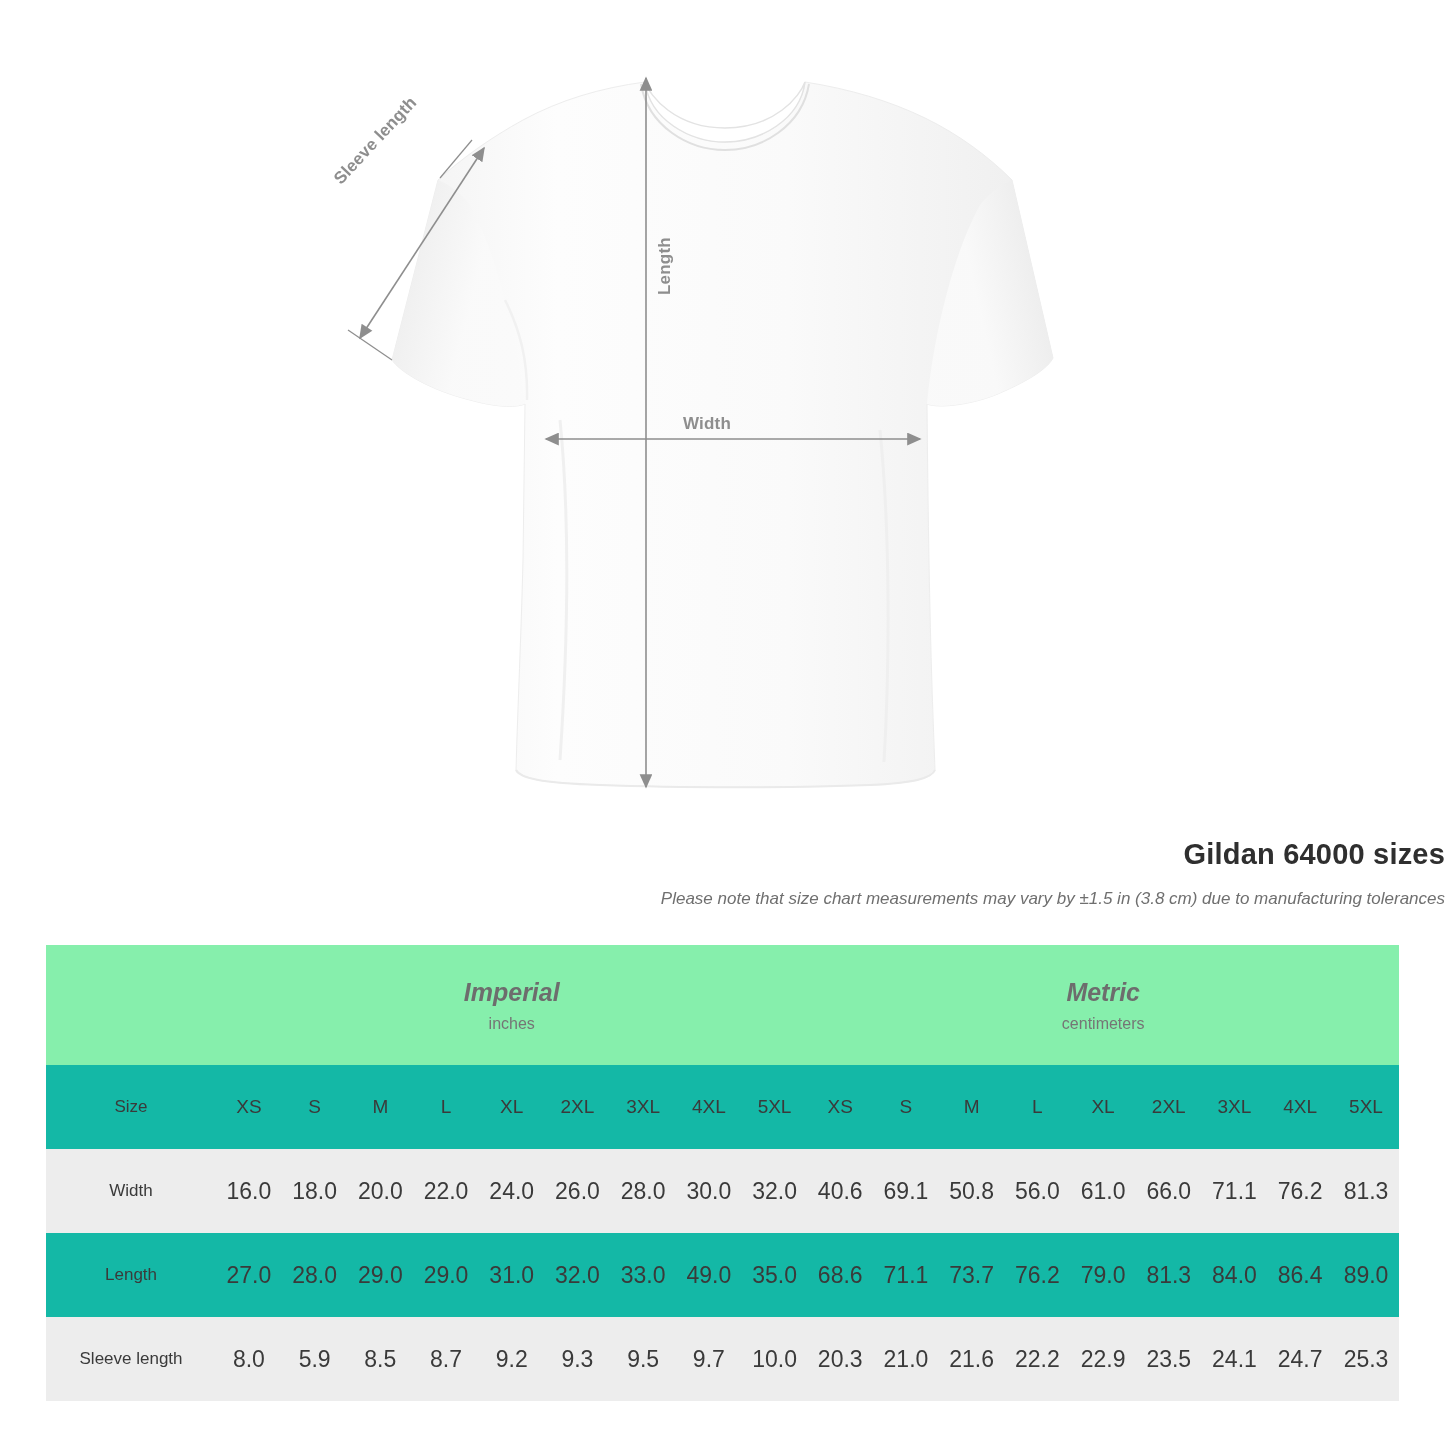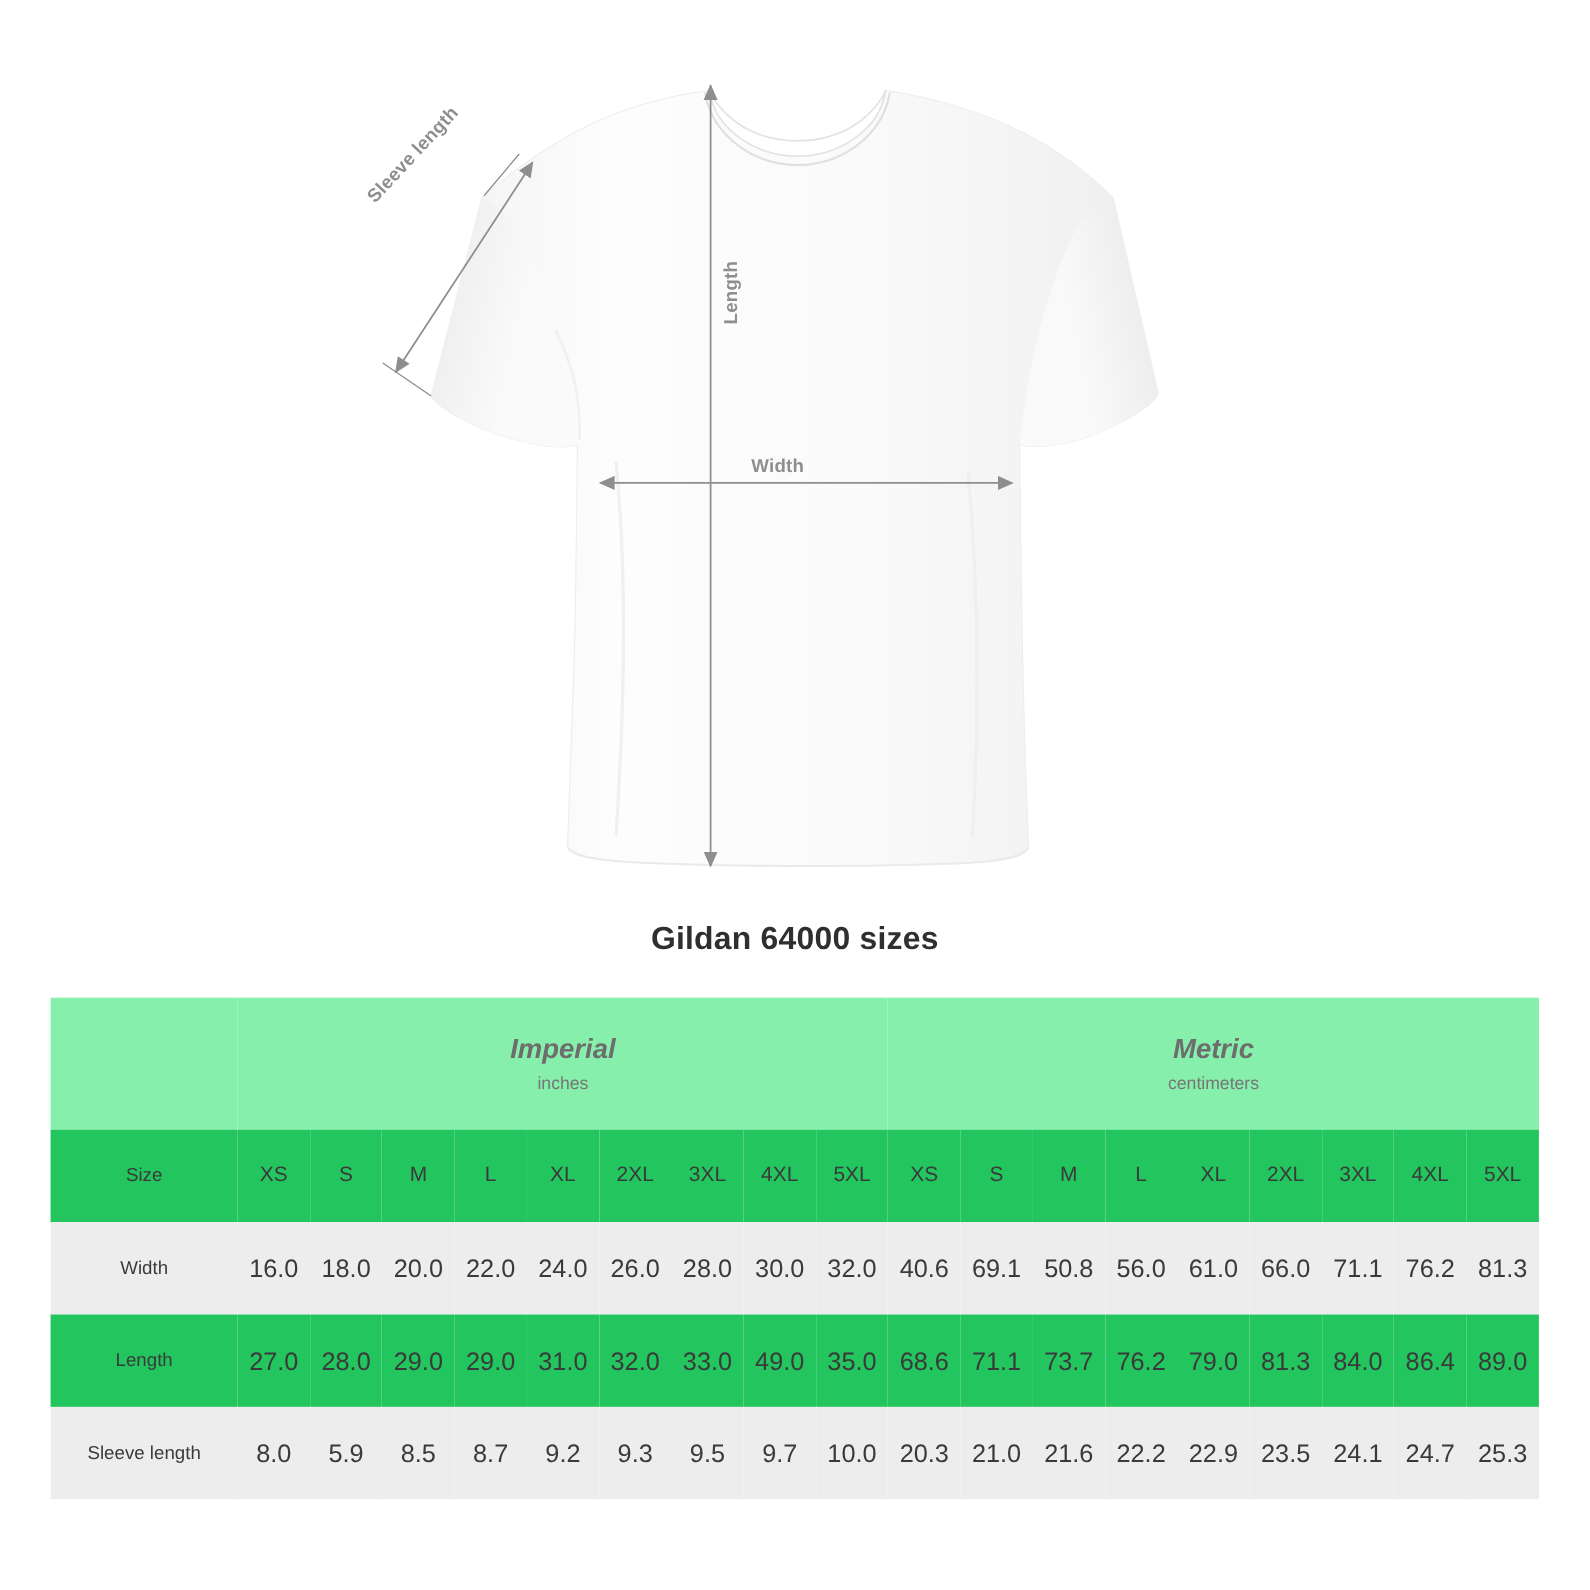--- a/index.html
+++ b/index.html
@@ -47,21 +47,21 @@
     transform: rotate(-90deg);
     transform-origin: left top;
   }
   #label-width {
     left: 683px;
     top: 414px;
   }
 
   
   #title-block {
-    text-align: center;
+    text-align: right;
     margin-top: 8px;
   }
   #chart-title {
     font-size: 29px;
     font-weight: bold;
     color: #2f2f2f;
     margin: 0;
     letter-spacing: 0.2px;
   }
   #chart-note {
@@ -108,21 +108,21 @@
   }
   tr.r-sizes td {
     height: 82px;
     font-size: 19px;
     font-weight: bold;
     color: #3a3a3a;
     background: #ffffff;
   }
   tr.r-sizes td.row-head { font-size: 17px; }
   tr.r-alt td { background: #ededed; }
-  tr.r-white td { background: #22c55e; }
+  tr.r-white td { background: #14b8a6; }
   tr.r-data td {
     height: 82px;
     font-size: 23px;
     color: #3a3a3a;
   }
   tr.r-data td.row-head { font-weight: bold; font-size: 17px; }
   col.c-label { width: 170px; }
   col.c-val { width: 65.7px; }
 </style>
 </head>
@@ -204,20 +204,21 @@
     </g>
   </svg>
 
   <div class="dim-label" id="label-sleeve">Sleeve length</div>
   <div class="dim-label" id="label-length">Length</div>
   <div class="dim-label" id="label-width">Width</div>
 </div>
 
 <div id="title-block">
   <h1 id="chart-title">Gildan 64000 sizes</h1>
+  <div id="chart-note">Please note that size chart measurements may vary by ±1.5 in (3.8 cm) due to manufacturing tolerances</div>
 </div>
 
 <div id="size-table-wrap">
   <table id="size-table">
     <colgroup>
       <col class="c-label">
       <col class="c-val">
         <col class="c-val">
         <col class="c-val">
         <col class="c-val">

